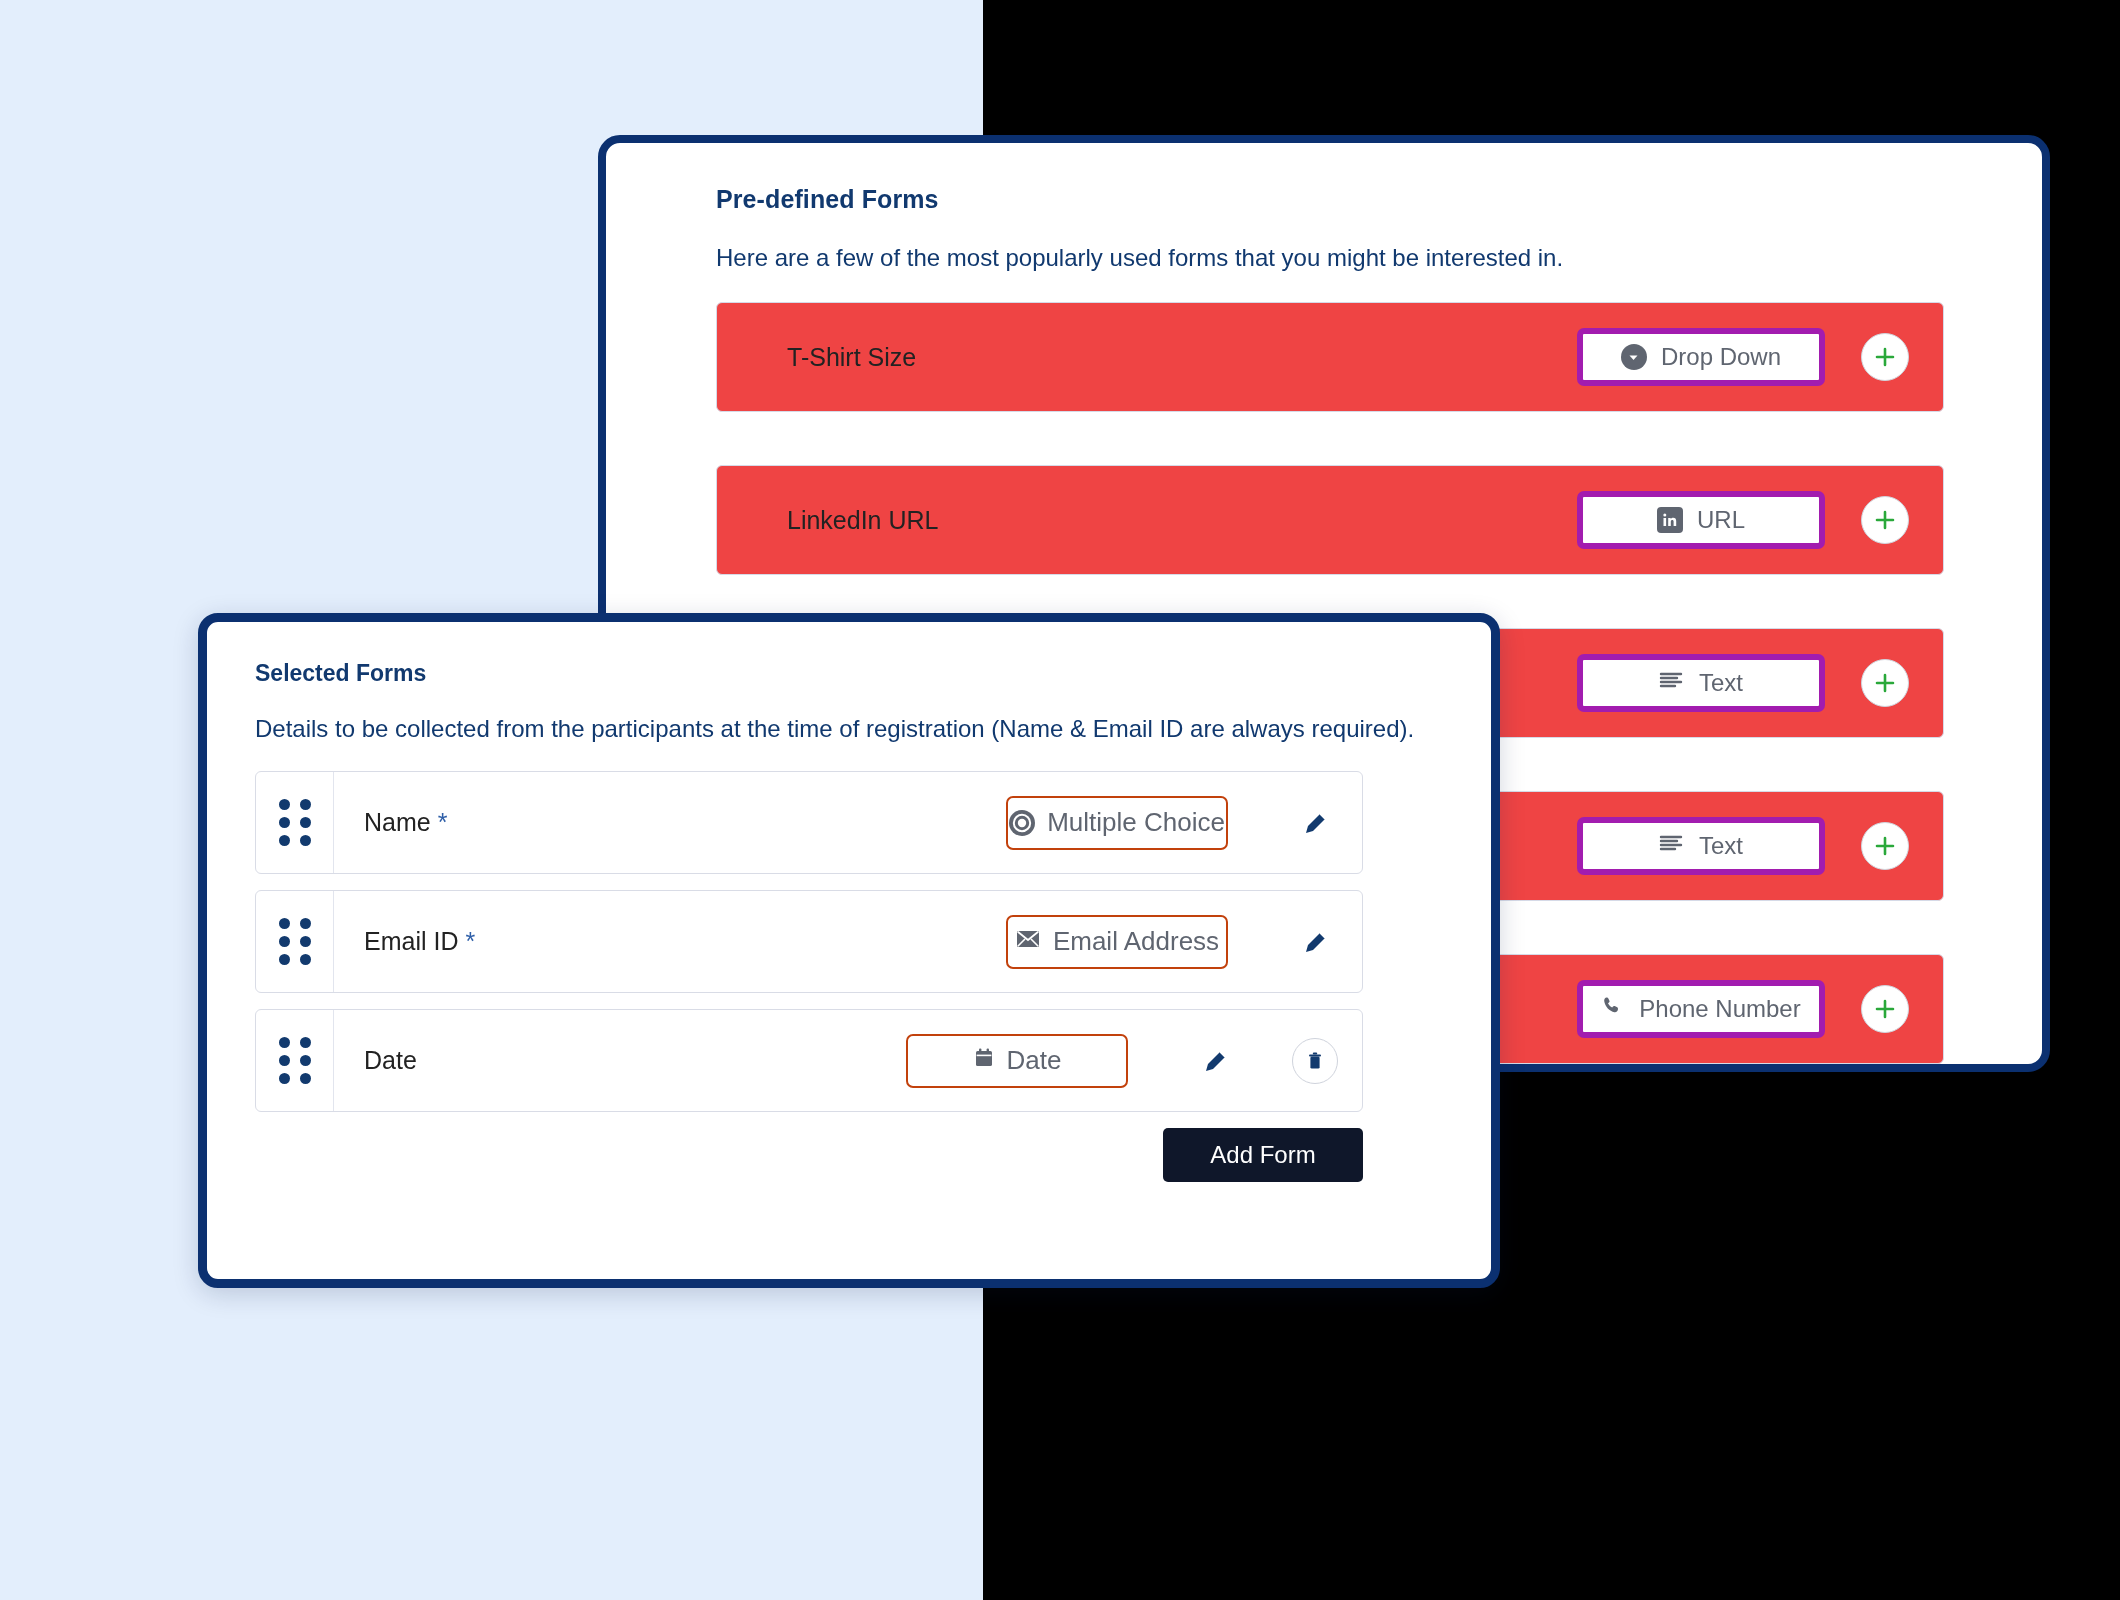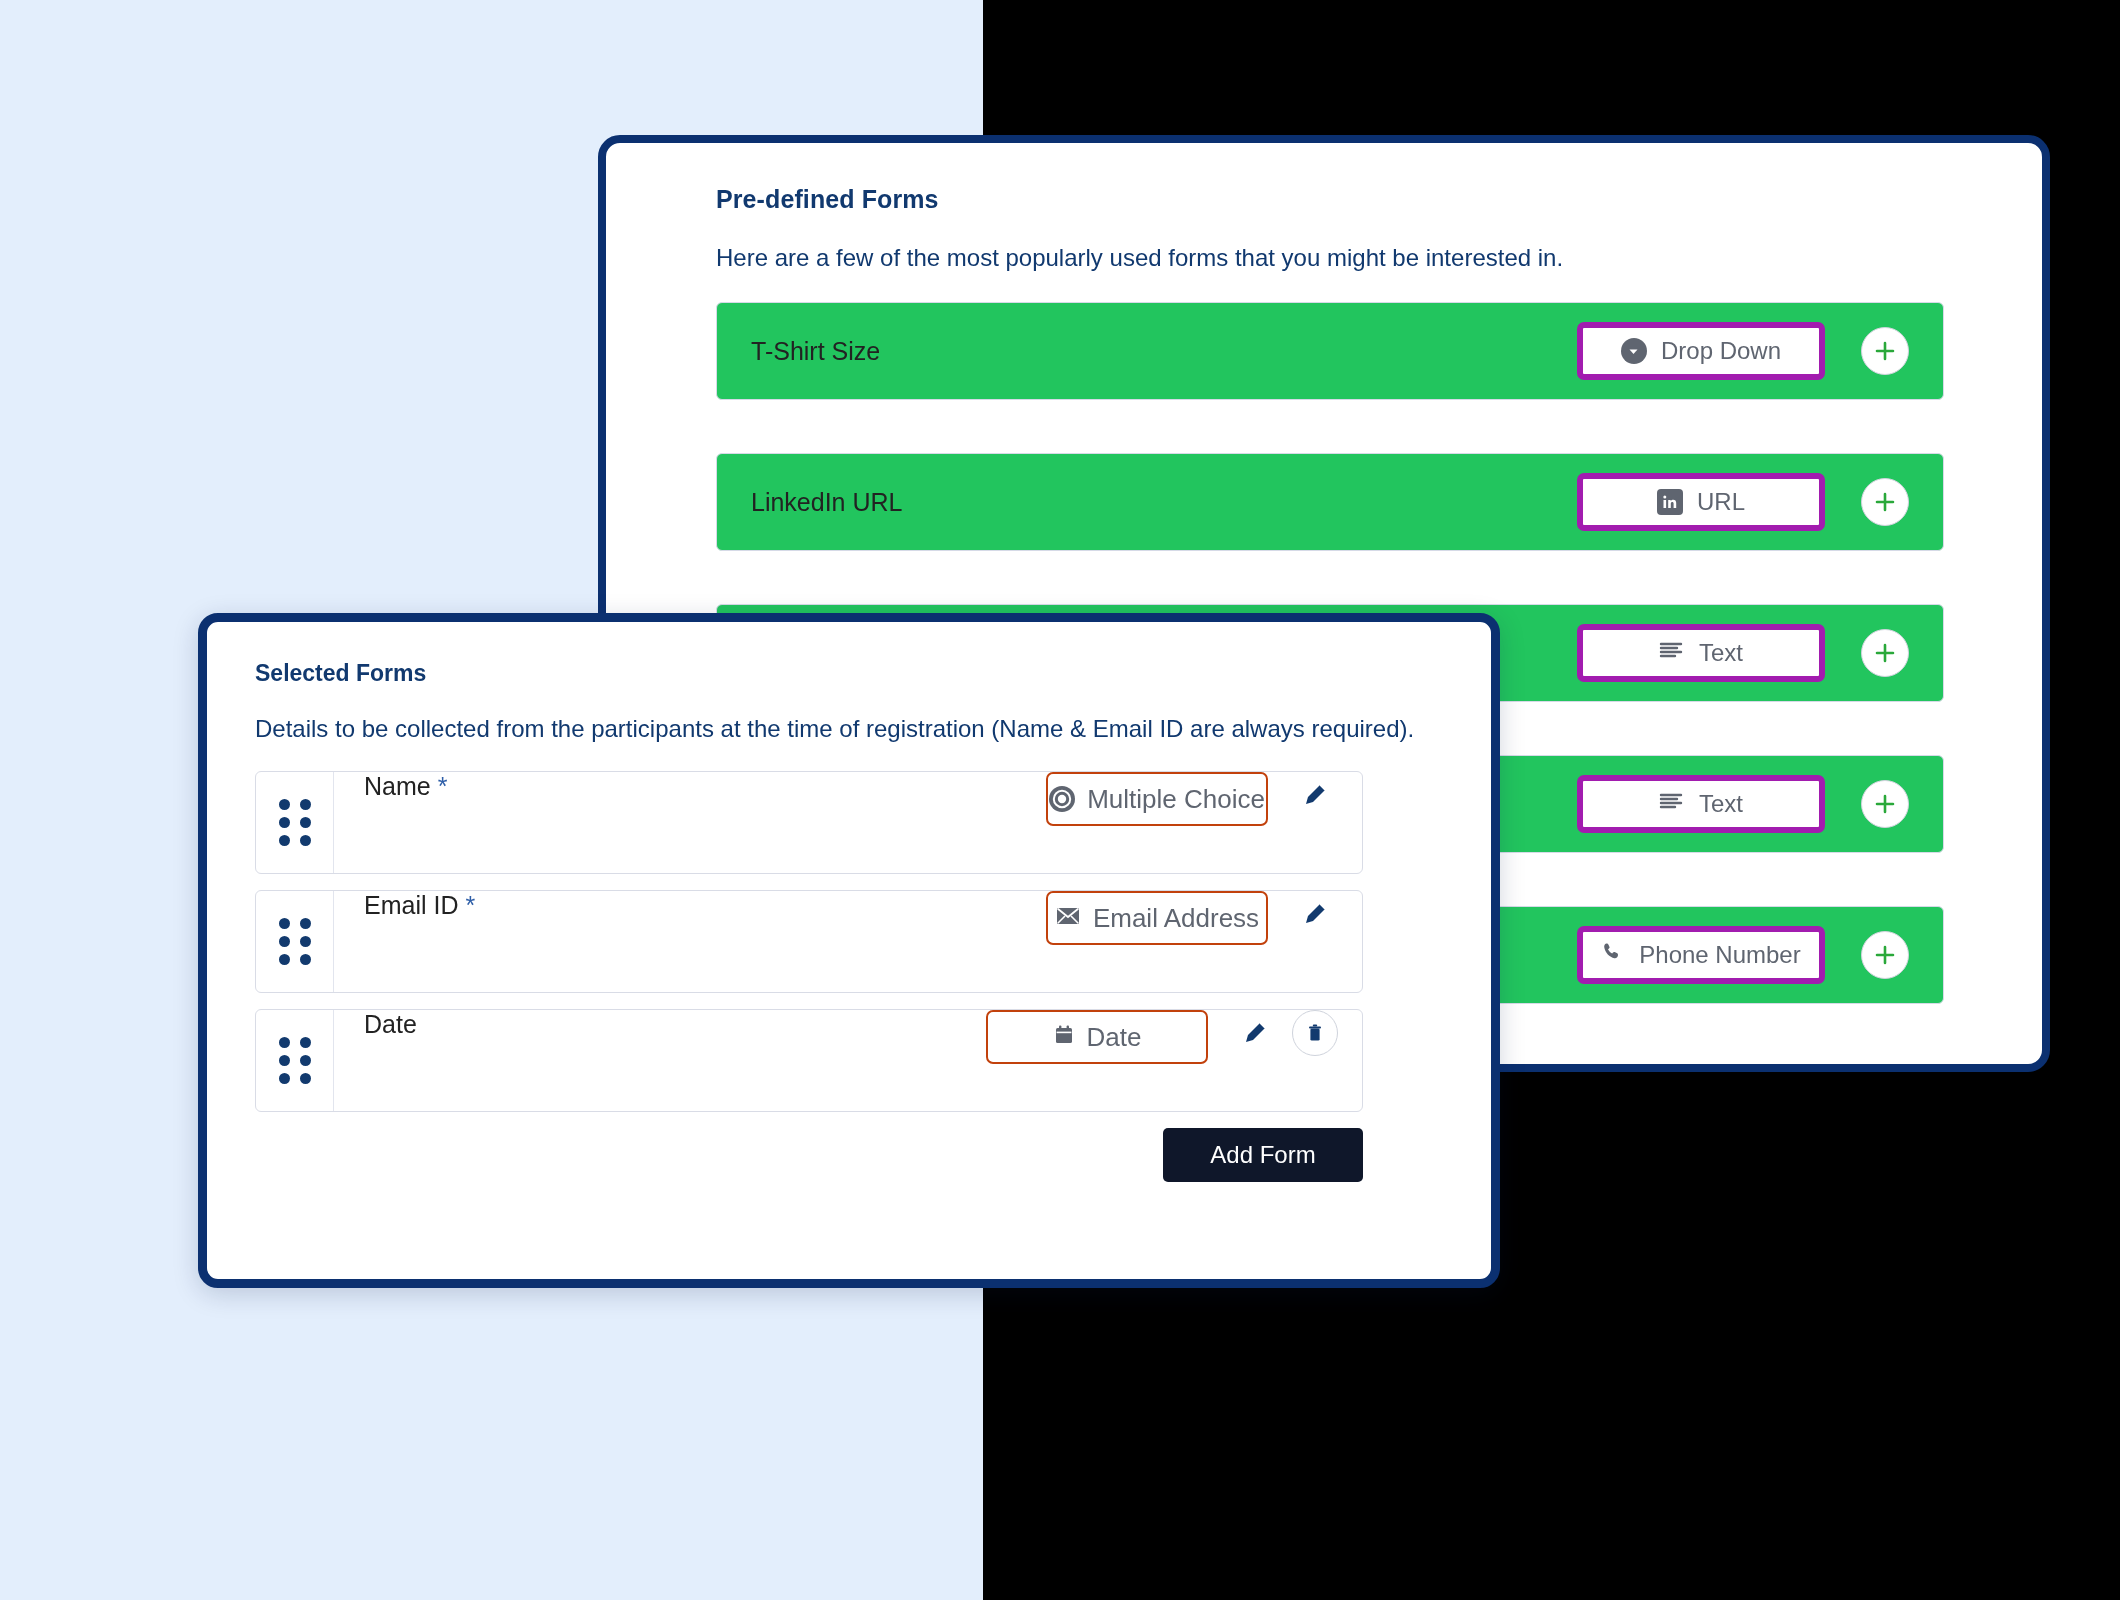--- a/index.html
+++ b/index.html
@@ -50,28 +50,29 @@
     color: #11396f;
     margin: 30px 0 0 58px;
     font-weight: 400;
   }
   #predef-rows {
     margin: 30px 0 0 58px;
     width: 1228px;
   }
   .predef-row {
     position: relative;
-    height: 98px;
+    height: 110px;
     border: 1px solid #d6dae7;
     border-radius: 6px;
     box-sizing: border-box;
     margin-bottom: 53px;
-    background: #22c55e;
-    display: flex;
-    align-items: center;
+    background: #ef4444;
+    display: flex;
+    align-items: center;
+    padding-left: 36px;
   }
   .predef-label {
     font-size: 25px;
     color: #222222;
     padding-left: 34px;
     flex: 1 1 auto;
     font-weight: 400;
   }
   .chip {
     width: 248px;
@@ -153,23 +154,24 @@
   }
   .drag-dots i {
     display: block;
     width: 11px; height: 11px;
     border-radius: 50%;
     background: #123a6e;
   }
   .sel-body {
     flex: 1 1 auto;
     display: flex;
-    align-items: flex-start;
+    align-items: center;
     padding-left: 30px;
     padding-right: 24px;
+    gap: 40px;
   }
   .sel-label {
     font-size: 25px;
     color: #222222;
     flex: 1 1 auto;
   }
   .sel-label .req { color: #2f5fa8; }
   .sel-chip {
     width: 222px;
     height: 54px;

